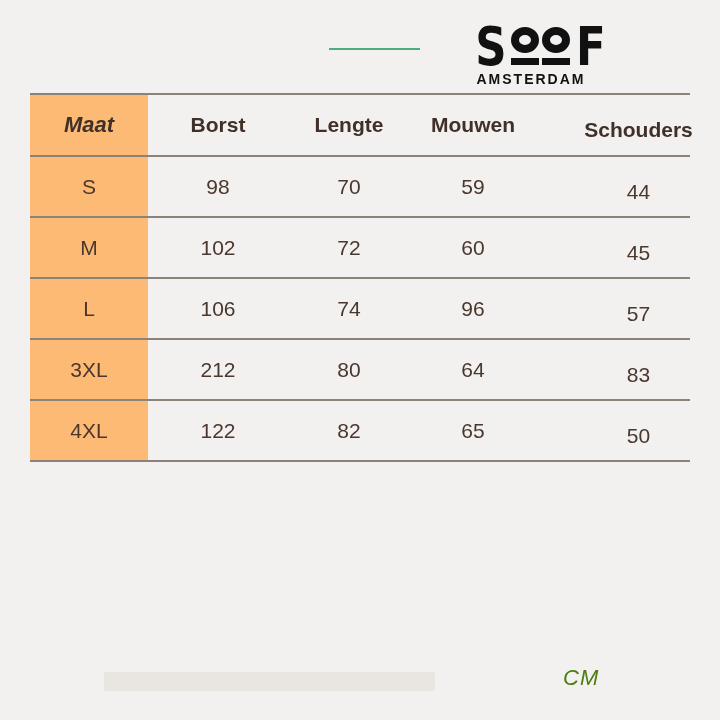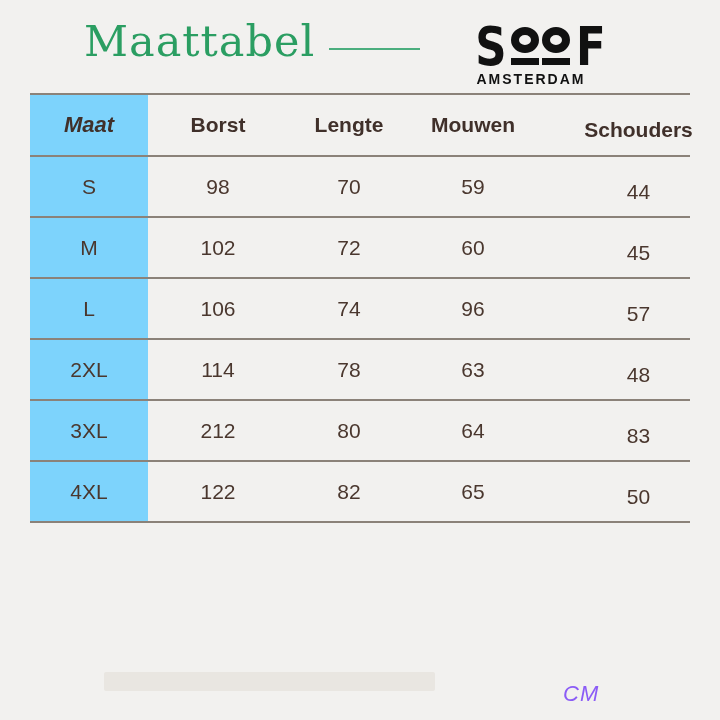--- a/index.html
+++ b/index.html
@@ -48,47 +48,46 @@
     color: #111111; white-space: nowrap;
   }
 
   
   .table-wrap { position: absolute; left: 30px; top: 93px; width: 660px; }
   table { border-collapse: collapse; width: 660px; table-layout: fixed; border-top: 2px solid #8b8279; }
   th, td { border-bottom: 2px solid #8b8279; text-align: center; vertical-align: middle; }
   thead th { height: 62px; font-size: 21px; font-weight: bold; color: #40302a; }
   tbody th, tbody td { height: 61px; font-size: 21px; font-weight: normal; color: #4a372e; }
   tbody th { font-weight: normal; }
-  .first-col { background: #7dd3fc; }
+  .first-col { background: #fdba74; }
   thead th.first-col { font-style: italic; font-weight: bold; font-size: 22px; }
   col.c1 { width: 118px; }
   col.c2 { width: 140px; }
   col.c3 { width: 122px; }
   col.c4 { width: 126px; }
   col.c5 { width: 154px; }
   
   th:nth-child(5) .cell, td:nth-child(5) .cell { position: relative; top: 5px; left: 12px; margin-left: 27px; }
   .cell { display: inline-block; }
 
   
   .h-scrollbar {
     position: absolute; left: 104px; top: 672px;
     width: 331px; height: 19px; background: #e9e6e1; border-radius: 2px;
   }
   .unit-label {
     position: absolute; left: 563px; top: 665px;
     font-size: 22px; font-style: italic; font-weight: 500;
-    color: #8b5cf6; letter-spacing: 1px; margin-top: 16px;
+    color: #4d7c0f; letter-spacing: 1px;
   }
 </style>
 </head>
 <body>
 
 <div class="header">
-  <div class="page-title">Maattabel</div>
   <div class="title-dash"></div>
 
   <div class="logo-wrap">
     <div class="logo-row">
       <span class="logo-letter">S</span>
       <span class="logo-o">
         <span class="ring"></span>
         <span class="bar"></span>
       </span>
       <span class="logo-o">
@@ -135,27 +134,20 @@
           <td><span class="cell">45</span></td>
         </tr>
         <tr>
           <th class="first-col"><span class="cell">L</span></th>
           <td><span class="cell">106</span></td>
           <td><span class="cell">74</span></td>
           <td><span class="cell">96</span></td>
           <td><span class="cell">57</span></td>
         </tr>
         <tr>
-          <th class="first-col"><span class="cell">2XL</span></th>
-          <td><span class="cell">114</span></td>
-          <td><span class="cell">78</span></td>
-          <td><span class="cell">63</span></td>
-          <td><span class="cell">48</span></td>
-        </tr>
-        <tr>
           <th class="first-col"><span class="cell">3XL</span></th>
           <td><span class="cell">212</span></td>
           <td><span class="cell">80</span></td>
           <td><span class="cell">64</span></td>
           <td><span class="cell">83</span></td>
         </tr>
         <tr>
           <th class="first-col"><span class="cell">4XL</span></th>
           <td><span class="cell">122</span></td>
           <td><span class="cell">82</span></td>

